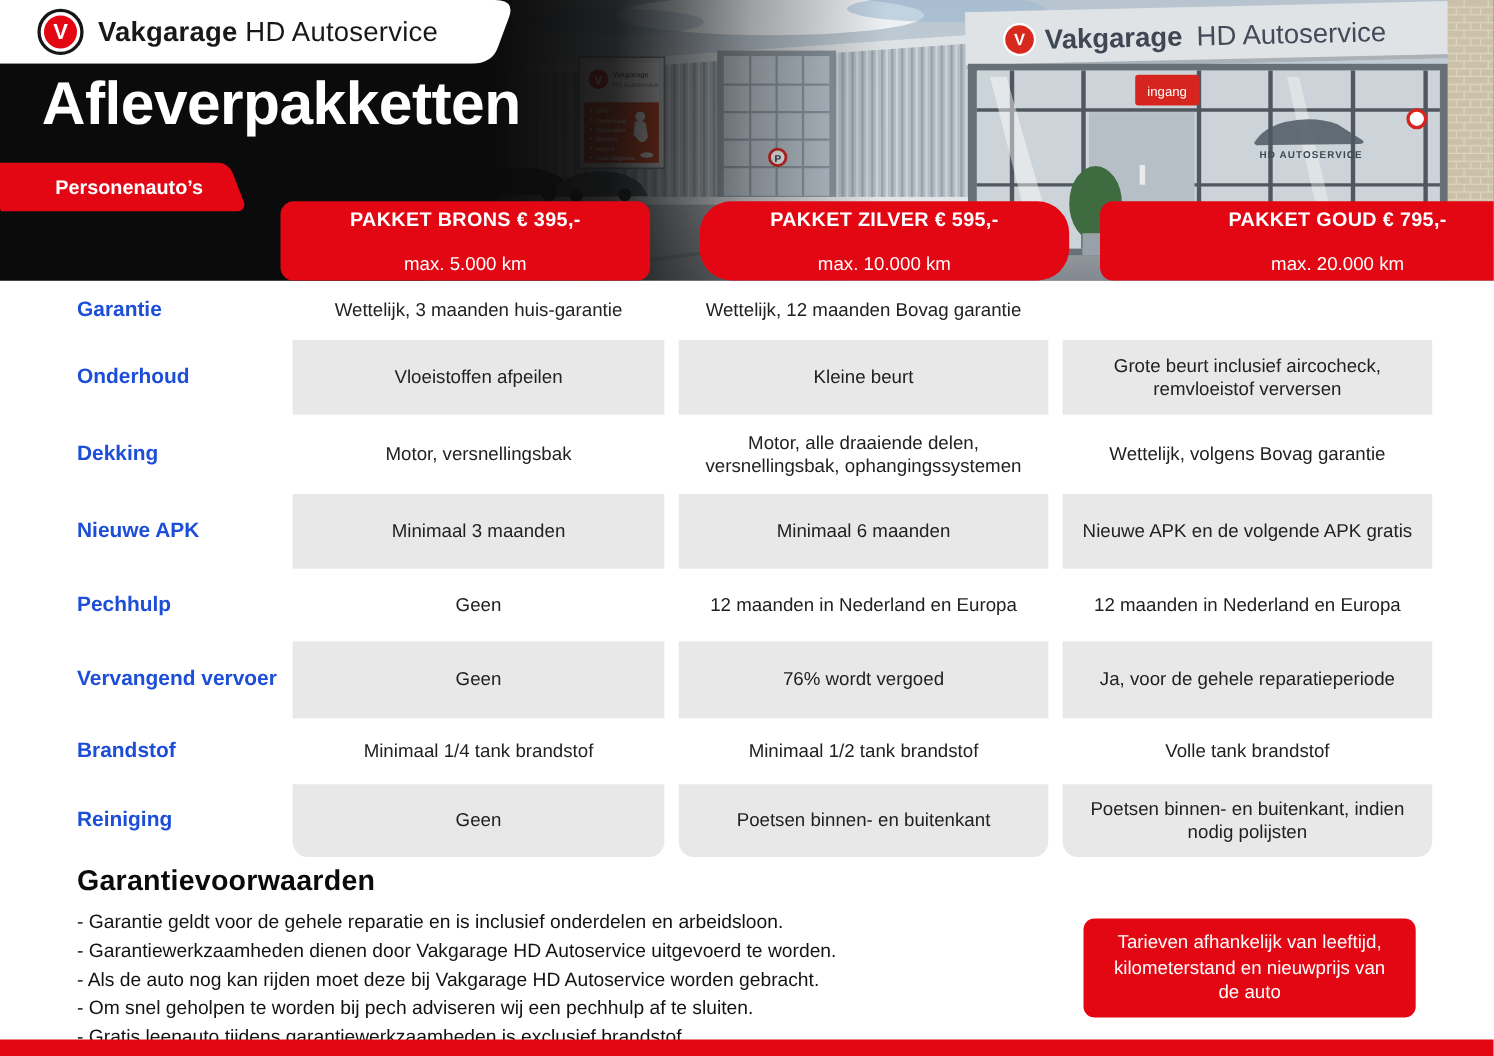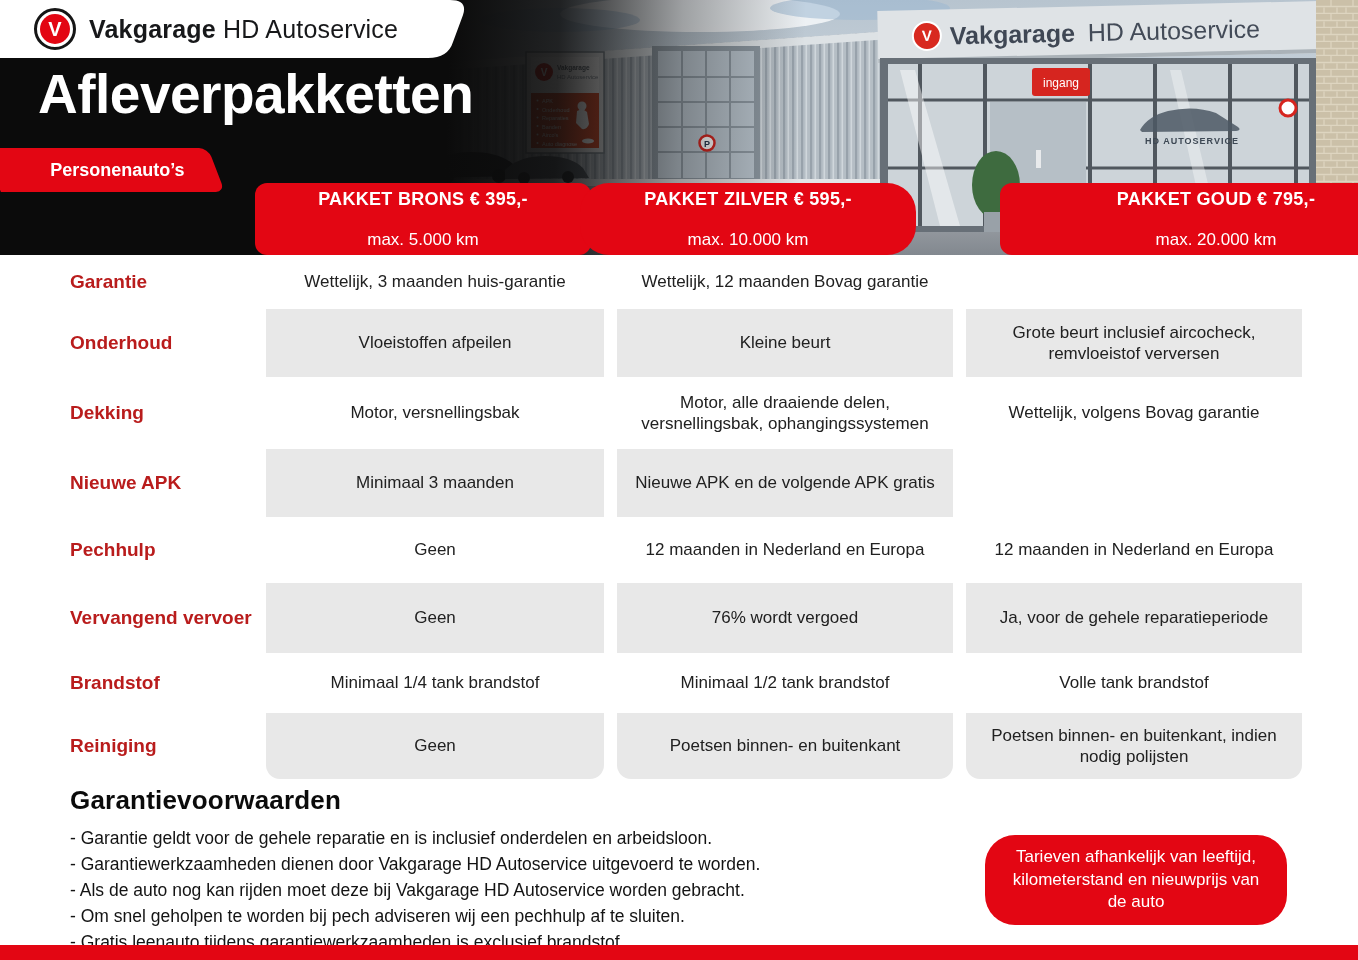--- a/index.html
+++ b/index.html
@@ -19,35 +19,35 @@
   .logo-text .b{font-weight:800;}
   .hero-title{position:absolute;left:38px;top:62px;font-size:55px;font-weight:800;color:#fff;letter-spacing:-0.5px;}
   .persona-badge{position:absolute;left:-16px;top:148px;width:224px;height:44px;background:#e30613;
     transform:skewX(21deg);transform-origin:0 0;border-radius:0 9px 9px 0;}
   .persona-badge span{display:block;transform:skewX(-21deg);line-height:44px;text-align:center;color:#fff;font-weight:700;font-size:18px;padding-left:26px;}
 
   .pkg{position:absolute;top:183px;width:336px;height:72px;background:#e30613;border-radius:12px;color:#fff;
     display:flex;flex-direction:column;align-items:center;justify-content:center;gap:20px;text-align:center;}
   .pkg .t{font-weight:800;font-size:18px;letter-spacing:.3px;}
   .pkg .s{font-size:17px;font-weight:400;}
-  .pkg.p0{left:255px;}.pkg.p1{left:580px;border-radius:29px;}.pkg.p2{left:1000px;padding-left:48px;}
+  .pkg.p0{left:255px;}.pkg.p1{left:636px;border-radius:29px;}.pkg.p2{left:1000px;padding-left:48px;}
 
   
   .table{position:absolute;left:0;top:255px;width:1358px;}
   .row{display:grid;grid-template-columns:183px 338px 336px 336px;column-gap:13px;padding-left:70px;}
-  .row-label{font-weight:800;font-size:19px;color:#b91c1c;display:flex;align-items:center;line-height:1.15;}
+  .row-label{font-weight:800;font-size:19px;color:#1d4ed8;display:flex;align-items:center;line-height:1.15;}
   .cell{display:flex;align-items:center;justify-content:center;text-align:center;font-size:17px;color:#212121;line-height:1.25;padding:6px 18px;box-sizing:border-box;}
   .row.shaded .cell{background:#e8e8e8;}
   .row.shaded-last .cell{border-radius:0 0 14px 14px;}
 
   
   .terms{position:absolute;left:70px;top:785px;width:880px;}
   .terms h2{margin:0 0 9px 0;font-size:26px;font-weight:800;color:#0b0b0b;letter-spacing:.2px;}
   .terms .line{font-size:17.5px;color:#131313;line-height:26px;}
-  .pricing-note{position:absolute;left:985px;top:835px;width:302px;height:90px;background:#e30613;border-radius:30px;
+  .pricing-note{position:absolute;left:985px;top:835px;width:302px;height:90px;background:#e30613;border-radius:10px;
     color:#fff;display:flex;align-items:center;justify-content:center;text-align:center;font-size:17px;line-height:1.35;padding:0 16px;box-sizing:border-box;}
   .bottom-bar{position:absolute;left:0;bottom:0;width:1358px;height:15px;background:#e30613;}
 </style>
 </head>
 <body>
 
 <div class="page">
 
   <div class="hero">
 
@@ -210,20 +210,21 @@
     </div>
       <div class="row" style="min-height: 72px;">
       <div class="row-label">Dekking</div>
       <div class="cell">Motor, versnellingsbak</div>
       <div class="cell">Motor, alle draaiende delen, versnellingsbak, ophangingssystemen</div>
       <div class="cell">Wettelijk, volgens Bovag garantie</div>
     </div>
       <div class="row shaded" style="min-height: 68px;">
       <div class="row-label">Nieuwe APK</div>
       <div class="cell">Minimaal 3 maanden</div>
+      <div class="cell">Minimaal 6 maanden</div>
       <div class="cell">Nieuwe APK en de volgende APK gratis</div>
     </div>
       <div class="row" style="min-height: 66px;">
       <div class="row-label">Pechhulp</div>
       <div class="cell">Geen</div>
       <div class="cell">12 maanden in Nederland en Europa</div>
       <div class="cell">12 maanden in Nederland en Europa</div>
     </div>
       <div class="row shaded" style="min-height: 70px;">
       <div class="row-label">Vervangend vervoer</div>

